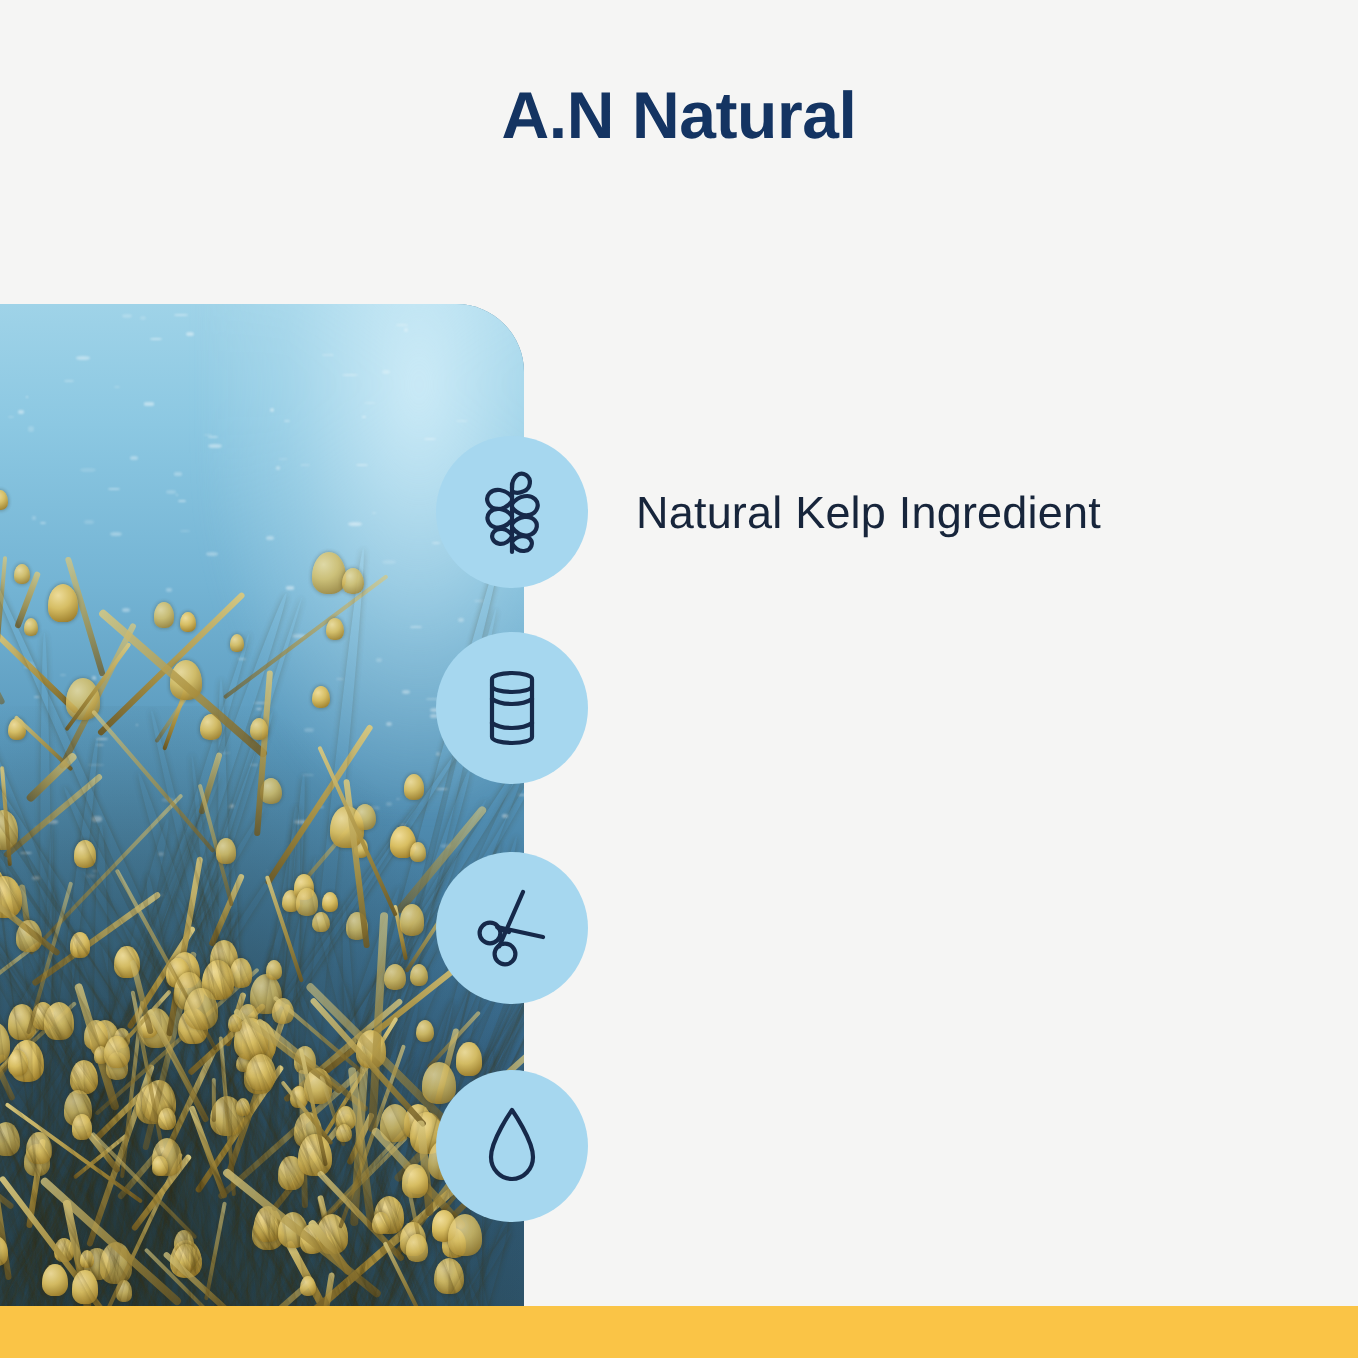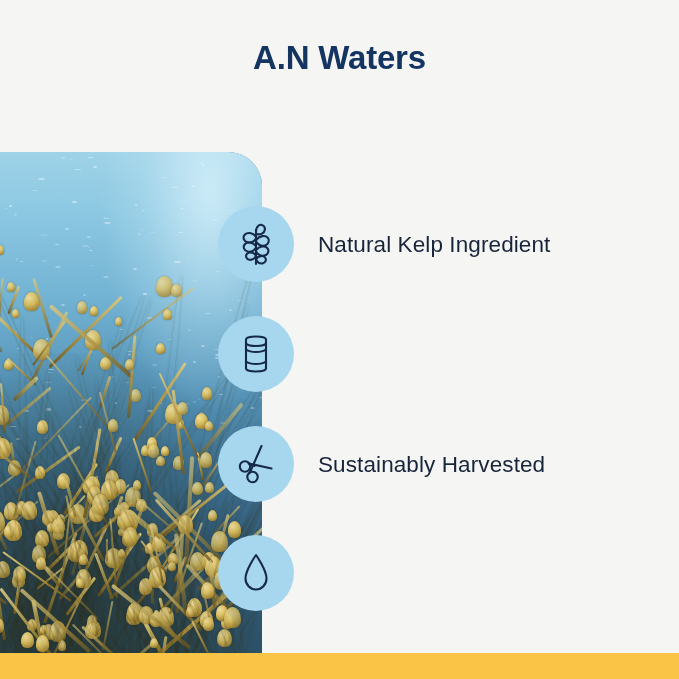--- a/index.html
+++ b/index.html
@@ -130,21 +130,21 @@
     top: 206px;
     width: 450px;
   }
   .feature-row {
     position: absolute;
     left: 0;
     display: flex;
     align-items: center;
     height: 76px;
   }
-  .feature-row.r0 { top: 0px; }
+  .feature-row.r0 { top: 12px; }
   .feature-row.r1 { top: 110px; }
   .feature-row.r2 { top: 220px; }
   .feature-row.r3 { top: 329px; }
 
   .icon-badge {
     width: 76px;
     height: 76px;
     border-radius: 50%;
     background: #a6d7ef;
     flex: 0 0 76px;
@@ -176,21 +176,21 @@
     height: 26px;
     background: #fac446;
   }
 </style>
 </head>
 <body>
 
 <div id="infographic">
 
   <div class="heading">
-    <span class="line">A.N Waters</span>
+    <span class="line">A.N Natural</span>
   </div>
 
   <div class="photo-panel">
     <div class="photo-water"></div>
     <div class="photo-light"></div>
     <div class="bubbles" id="bubbles">
         <i style="left:69.80%;top:50.08%;width:7.0px;height:2.3px;opacity:0.28;border-radius:50%"></i>
         <i style="left:18.39%;top:43.90%;width:4.3px;height:1.4px;opacity:0.56;border-radius:40%"></i>
         <i style="left:57.54%;top:46.84%;width:6.3px;height:1.5px;opacity:0.30;border-radius:40%"></i>
         <i style="left:0.44%;top:51.07%;width:3.1px;height:1.8px;opacity:0.51;border-radius:50%"></i>
@@ -774,21 +774,20 @@
     <div class="feature-row r2">
       <div class="icon-badge">
         <svg width="48" height="48" viewBox="0 0 48 48" fill="none" stroke="#16294a" stroke-width="2.1" stroke-linecap="round" stroke-linejoin="round">
           <circle cx="13" cy="26.5" r="5.2"></circle>
           <circle cx="20.5" cy="37" r="5.2"></circle>
           <path d="M29.5 6 L17.6 33.2"></path>
           <path d="M16.6 23.5 L39.5 28.5"></path>
           <path d="M17.3 24.2 L22.5 26"></path>
         </svg>
       </div>
-      <div class="feature-label">Sustainably Harvested</div>
     </div>
 
     <div class="feature-row r3">
       <div class="icon-badge">
         <svg width="48" height="48" viewBox="0 0 48 48" fill="none" stroke="#16294a" stroke-width="2.1" stroke-linecap="round" stroke-linejoin="round">
           <path d="M24 6 C24 6 34.5 21 34.5 29.5 C34.5 35.6 29.8 40.5 24 40.5 C18.2 40.5 13.5 35.6 13.5 29.5 C13.5 21 24 6 24 6 Z"></path>
         </svg>
       </div>
     </div>
 

